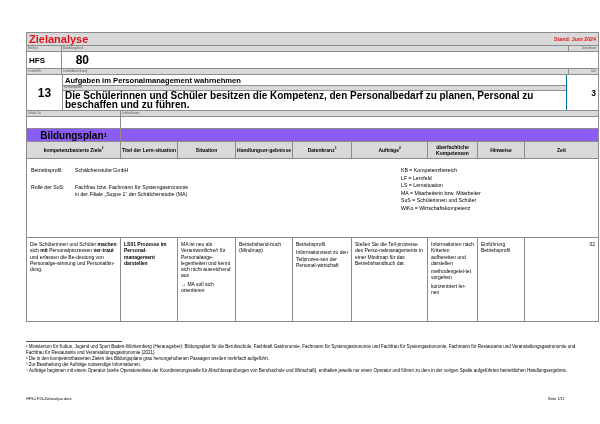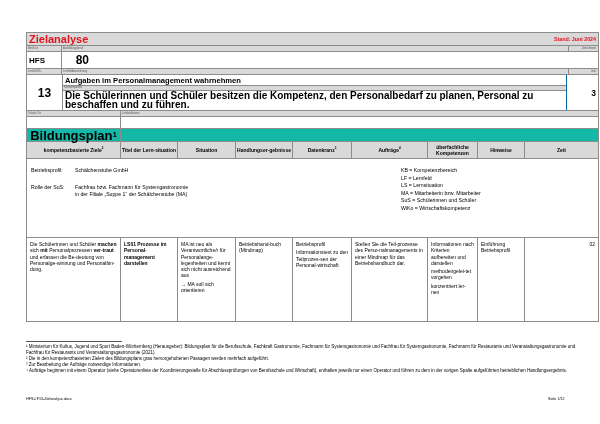--- a/index.html
+++ b/index.html
@@ -22,21 +22,21 @@
   .lf-mid { flex:1; border-right:1px solid #0369a1; }
   .lf-mid .name { font-weight:bold; font-size:7.6px; padding:1px 2px; height:11px; box-sizing:border-box; border-bottom:1px solid #8c8c8c; }
   .lf-mid .sublbl { background:#d9d9d9; height:4px; font-size:2.6px; color:#555; padding-left:1px; line-height:4px; border-bottom:1px solid #8c8c8c; }
   .lf-mid .komp { font-weight:bold; font-size:10px; padding:1px 2px; line-height:8.5px; }
   .schule-lbl { display:flex; background:#d9d9d9; height:5px; font-size:2.6px; color:#555; border-bottom:1px solid #8c8c8c; }
   .schule-lbl span, .schule-val div { box-sizing:border-box; }
   .schule-lbl span { padding-left:1px; line-height:5px; }
   .schule-val { display:flex; height:11px; border-bottom:1px solid #8c8c8c; }
   .sl-left { width:94px; border-right:1px solid #8c8c8c; }
   .sl-right { flex:1; }
-  .bp-row { display:flex; height:12px; background:#14b8a6; border-bottom:1px solid #8c8c8c; font-weight:bold; font-size:13px; }
+  .bp-row { display:flex; height:12px; background:#8b5cf6; border-bottom:1px solid #8c8c8c; font-weight:bold; font-size:10px; }
   .bp-row div { display:flex; align-items:center; box-sizing:border-box; }
   .bp-left { width:94px; justify-content:center; border-right:1px solid #8c8c8c; }
   .bp-right { flex:1; padding-left:25px; }
   sup { font-size:60%; vertical-align:super; line-height:0; }
   .col-hdr { display:flex; height:16px; background:#d9d9d9; border-bottom:1px solid #8c8c8c; font-weight:bold; font-size:5px; }
   .col-hdr div { display:flex; align-items:center; justify-content:center; text-align:center; border-right:1px solid #8c8c8c; box-sizing:border-box; line-height:6px; }
   .col-hdr div:last-child { border-right:none; }
   .w1 { width:94px; } .w2 { width:57px; } .w3 { width:58px; } .w4 { width:57px; } .w5 { width:59px; } .w6 { width:76px; } .w7 { width:50px; } .w8 { width:47px; } .w9 { flex:1; }
   .profile { height:78px; border-bottom:1px solid #8c8c8c; position:relative; font-size:5.2px; }
   .prof-left { position:absolute; left:4px; top:8px; }

